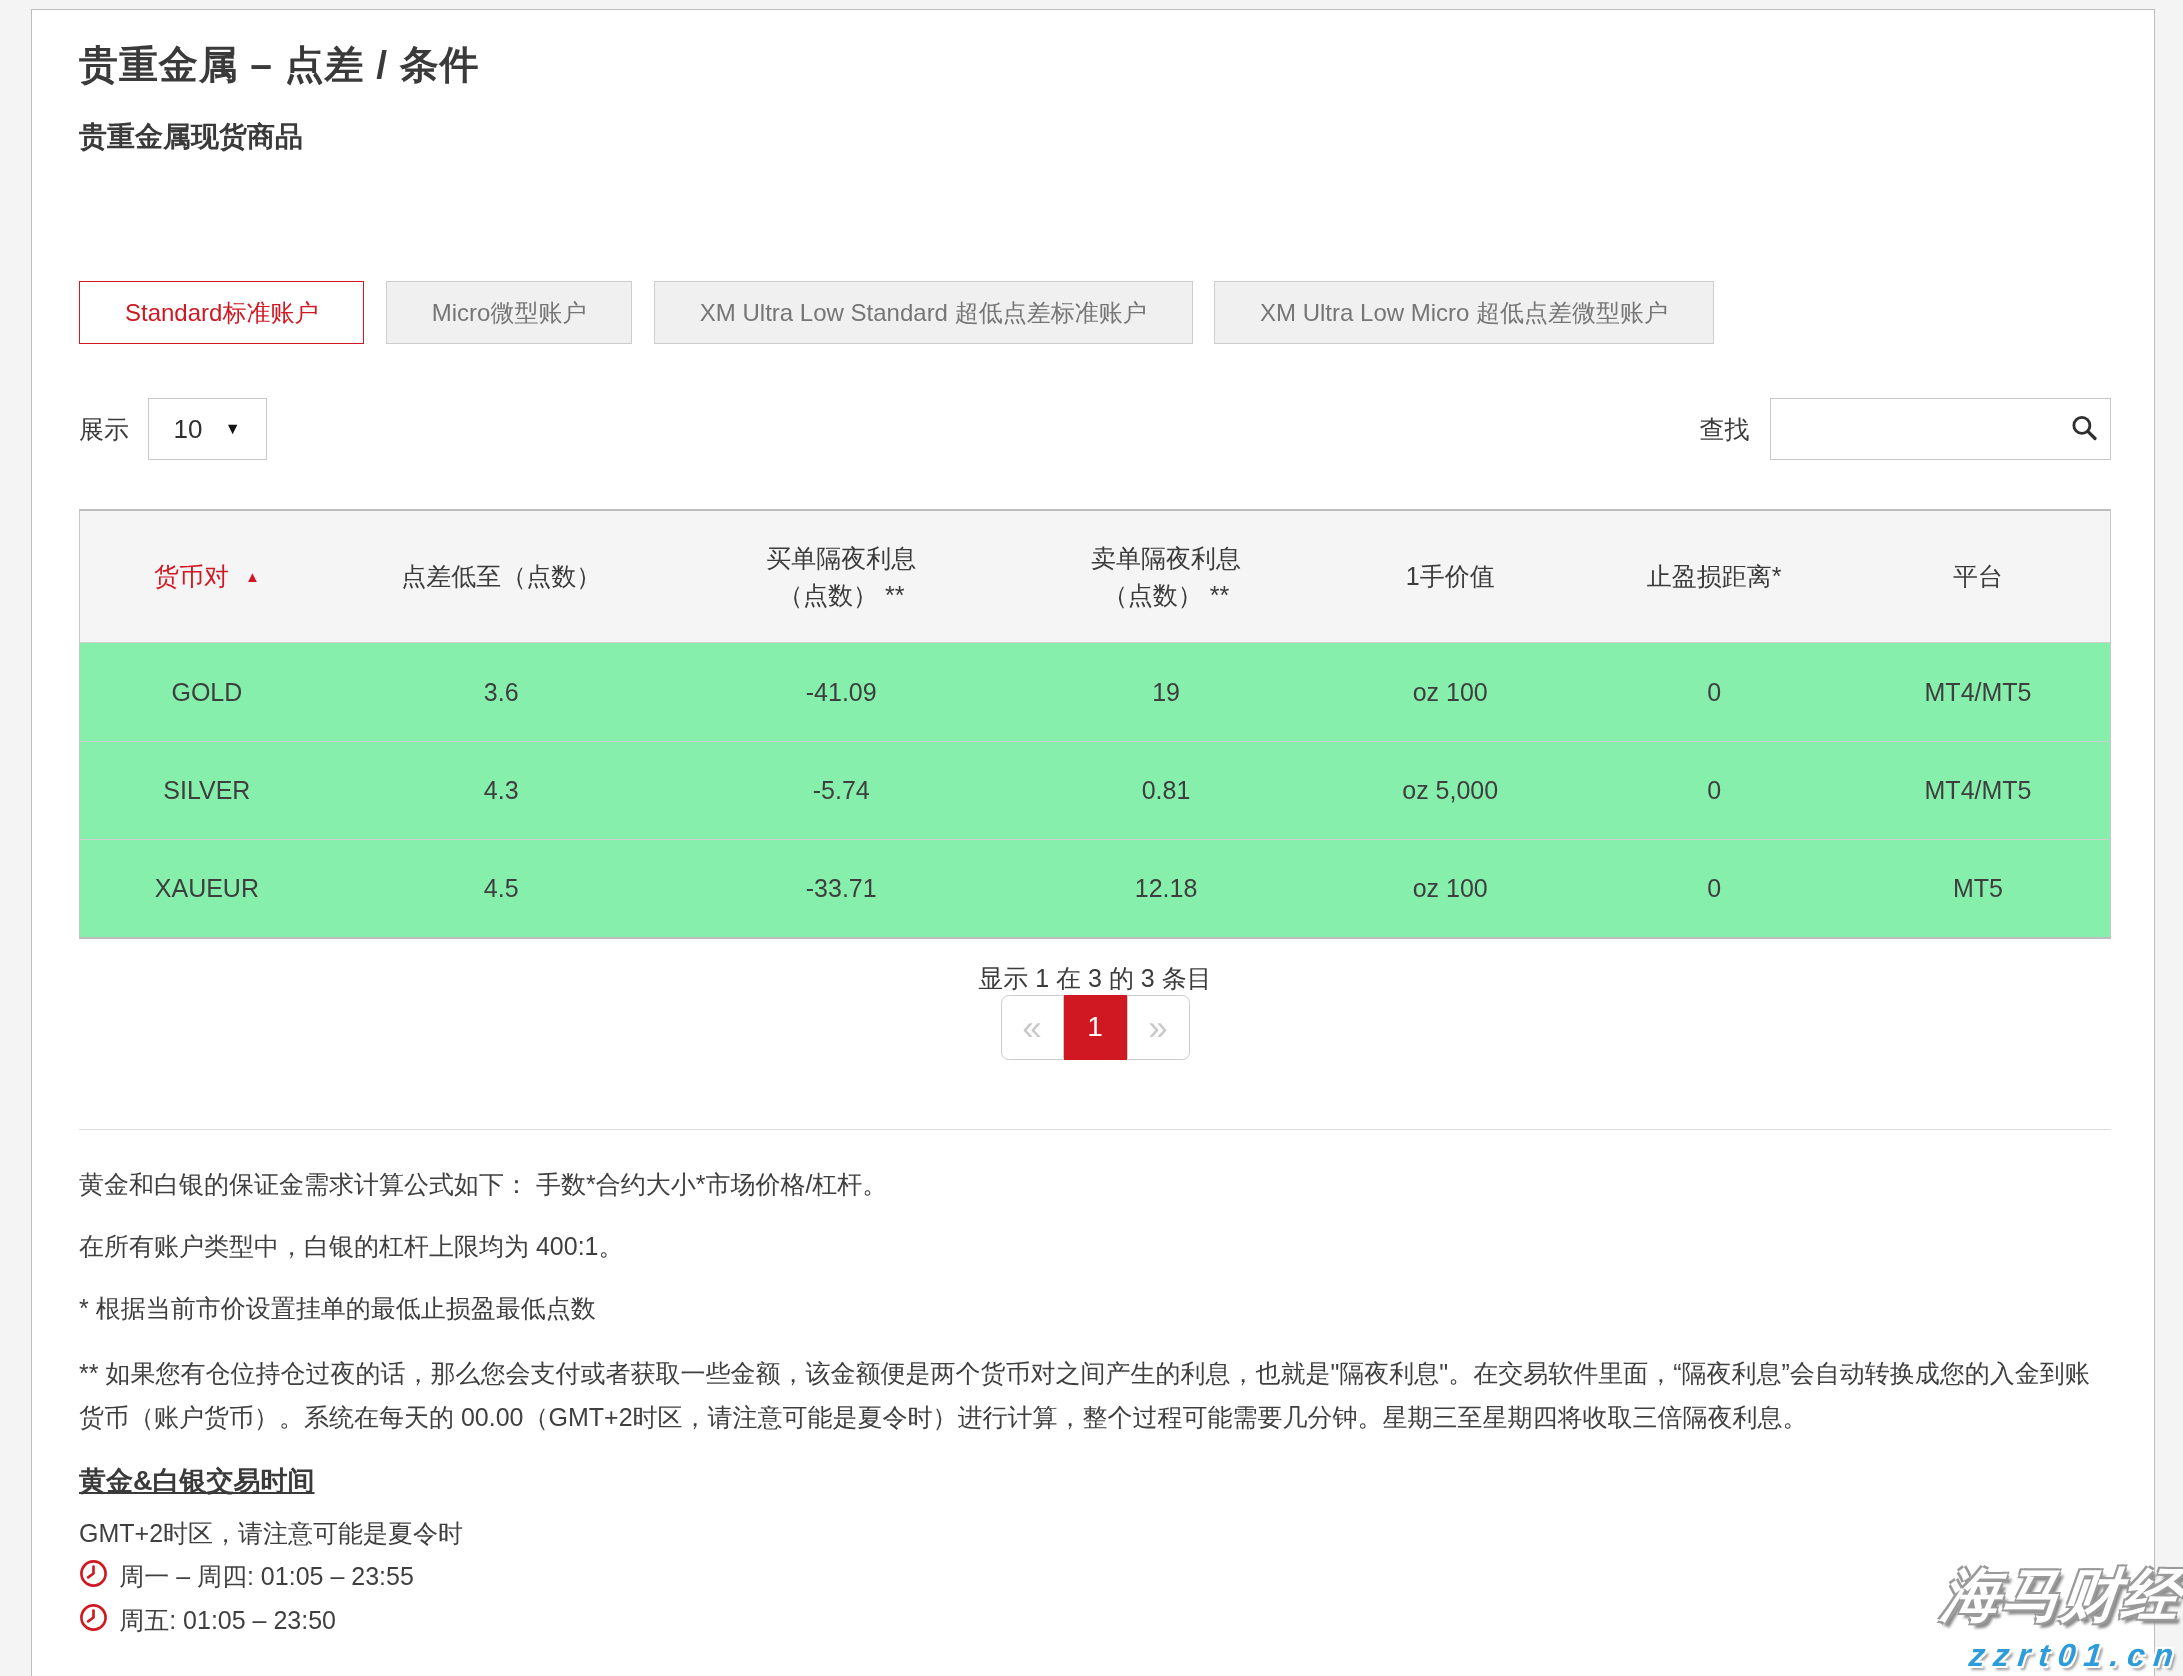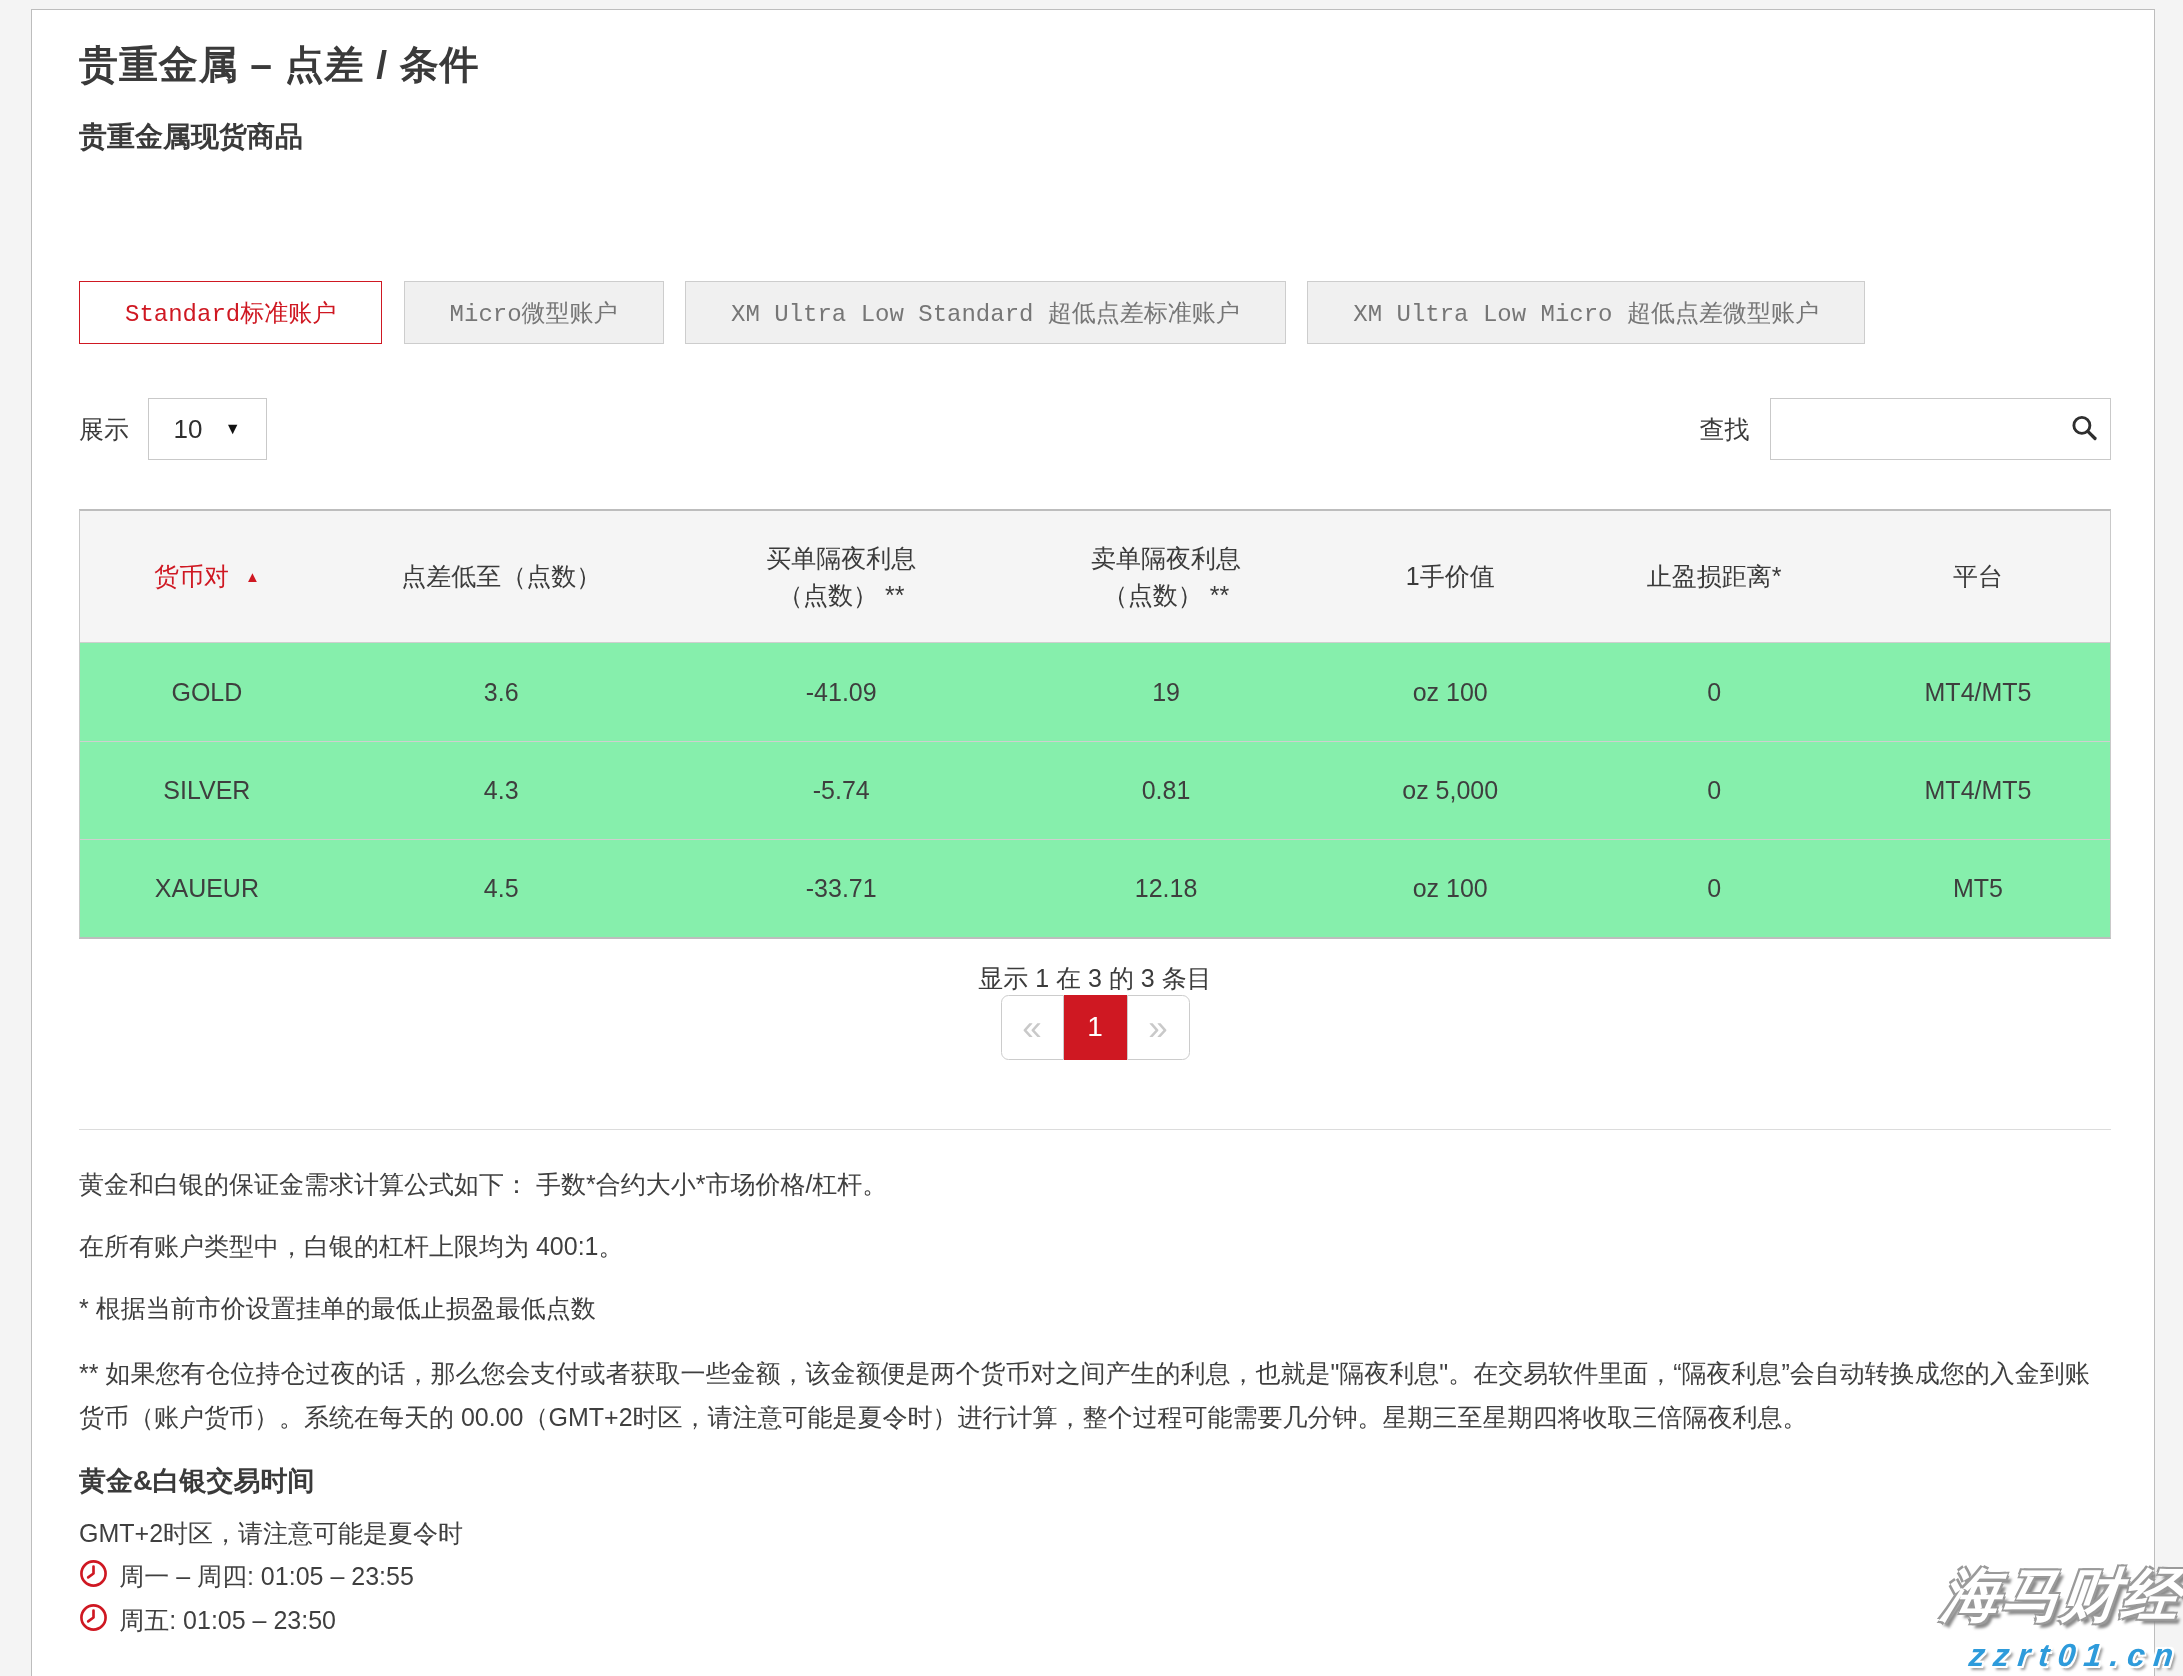--- a/index.html
+++ b/index.html
@@ -22,21 +22,20 @@
   h1.page-title { font-size: 39px; font-weight: bold; color: #3a3a3a; letter-spacing: 0.9px; }
   h2.page-subtitle { font-size: 28px; font-weight: bold; color: #3a3a3a; margin-top: 26px; }
 
   
   .tabs { margin-top: 125px; display: flex; gap: 21.4px; }
   .tab {
     height: 63px; display: inline-flex; align-items: center; justify-content: center;
     padding: 0 45px; font-size: 24px; cursor: pointer;
     background: #f0f0f0; border: 0.9px solid #cdcdcd; color: #767676;
     white-space: nowrap;
-    font-family: Liberation Mono, monospace;
   }
   .tab.active { background: #ffffff; border: 1.9px solid #cf1822; color: #cf1822; }
 
   
   .controls { margin-top: 54px; display: flex; justify-content: space-between; align-items: center; }
   .ctl-left, .ctl-right { display: flex; align-items: center; }
   .ctl-label { font-size: 25px; color: #3b3b3b; }
   .select {
     margin-left: 18.6px; width: 119px; height: 62px;
     border: 1.9px solid #c9c9c9; background: #fff;
@@ -91,21 +90,21 @@
     display: flex; align-items: center; justify-content: center; font-size: 28px; cursor: pointer;
   }
 
   .divider { border: none; border-top: 0.9px solid #dcdcdc; margin-top: 69px; }
 
   
   .notes { margin-top: 35px; }
   .note { font-size: 25px; color: #3f3f3f; line-height: 39px; margin-top: 23px; max-width: 2042px; }
   .note.long { line-height: 44px; }
 
-  .hours-heading { margin-top: 24px; font-size: 27px; font-weight: bold; color: #3a3a3a; }
+  .hours-heading { margin-top: 24px; font-size: 27px; font-weight: bold; color: #3a3a3a; text-decoration: underline; }
   .tz-note { margin-top: 18.6px; font-size: 25px; color: #3f3f3f; }
   .hour-item { display: flex; align-items: center; gap: 11.2px; margin-top: 7.5px; font-size: 25px; color: #3f3f3f; height: 37px; }
 
   
   .watermark { position: absolute; right: 1.9px; bottom: 1.9px; text-align: right; z-index: 5; }
   .wm-name {
     font-size: 58px; font-weight: bold; font-style: italic; color: #ffffff;
     letter-spacing: 1.9px; transform: skewX(-6deg);
     text-shadow: -1.9px -1.9px 0 #9a9a9a, 1.9px -1.9px 0 #9a9a9a, -1.9px 1.9px 0 #9a9a9a,
                  1.9px 1.9px 0 #9a9a9a, 4.7px 4.7px 2.8px #8a8a8a;

